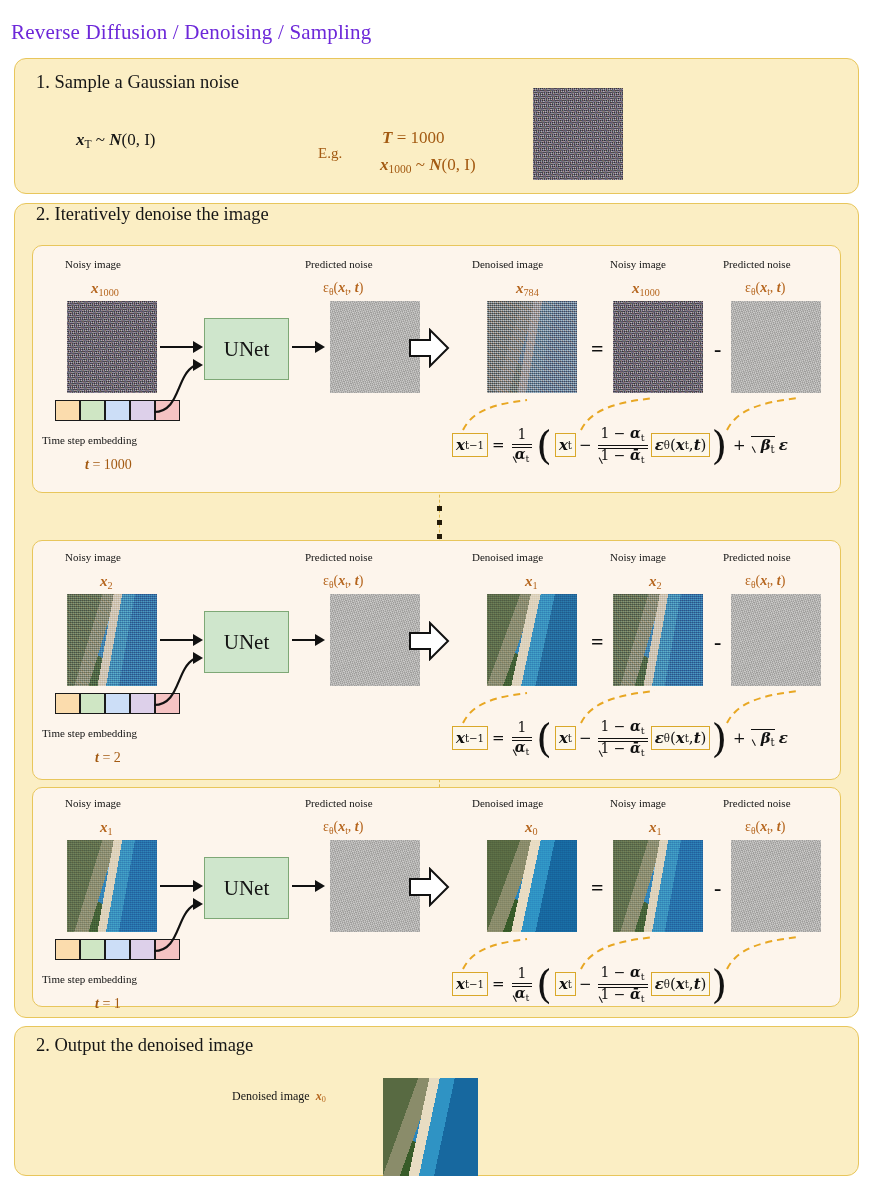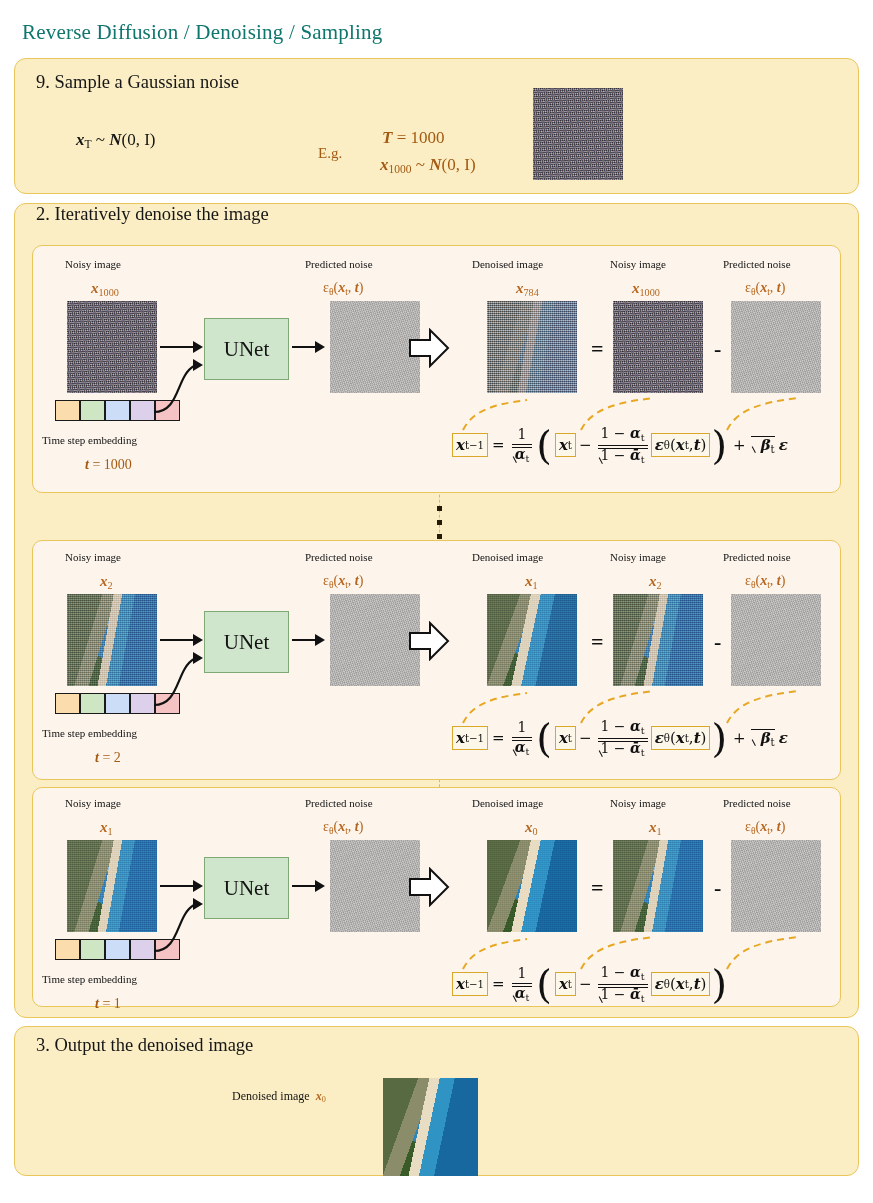--- a/index.html
+++ b/index.html
@@ -5,22 +5,22 @@
   html,body{margin:0;padding:0;}
   body{
     width:873px;height:1203px;background:#ffffff;
     font-family:"Liberation Serif","DejaVu Serif",serif;
     color:#1a1a1a;overflow:hidden;position:relative;
   }
   .page{position:relative;width:873px;height:1203px;}
 
   
   .page-title{
-    position:absolute;left:22px;top:20px;
-    font-size:21px;letter-spacing:.2px;color:#0f766e;
+    position:absolute;left:11px;top:20px;
+    font-size:21px;letter-spacing:.2px;color:#6d28d9;
   }
 
   
   .panel{
     position:absolute;
     background:#fbeec4;
     border:1.4px solid #e8c65c;
     border-radius:12px;
     box-sizing:border-box;
   }
@@ -173,21 +173,21 @@
 </style>
 </head>
 <body>
 
 <div class="page">
 
   <div class="page-title">Reverse Diffusion / Denoising / Sampling</div>
 
   <div class="panel" style="left:14px;top:58px;width:845px;height:136px;">
   </div>
-  <div class="panel-title" style="left:36px;top:72px;">9. Sample a Gaussian noise</div>
+  <div class="panel-title" style="left:36px;top:72px;">1. Sample a Gaussian noise</div>
 
   <div class="sym" style="left:76px;top:130px;font-size:17px;color:#151515;">
     <span class="it">x</span><sub>T</sub> <span class="up">~</span> <span class="it">N</span><span class="up">(0, I)</span>
   </div>
 
   <div class="lbl brown" style="left:318px;top:133px;font-size:15px;color:#a35a12;">E.g.</div>
 
   <div class="sym" style="left:382px;top:128px;font-size:17px;color:#a35a12;">
     <span class="it">T</span> <span class="up">= 1000</span>
   </div>
@@ -531,21 +531,21 @@
       <span class="bar"></span>
       <span class="bot rad">1 − <span class="it">ᾱ</span><sub>t</sub></span>
     </span>
     <span class="box">
       <span class="it">ε</span><sub>θ</sub>(<span class="it">x</span><sub>t</sub>, <span class="it">t</span>)
     </span>
     <span class="paren">)</span>
   </div>
 
   <div class="panel" style="left:14px;top:1026px;width:845px;height:150px;"></div>
-  <div class="panel-title" style="left:36px;top:1035px;">3. Output the denoised image</div>
+  <div class="panel-title" style="left:36px;top:1035px;">2. Output the denoised image</div>
 
   <div class="lbl" style="left:232px;top:1089px;font-size:12px;">
     <span>Denoised image</span>
     <span class="it" style="color:#b5651d;">&nbsp;x</span><sub style="color:#b5651d;">0</sub>
   </div>
 
   <div class="tile" style="left:383px;top:1078px;width:95px;height:98px;">
     <div class="scene wide"></div>
   </div>
 

